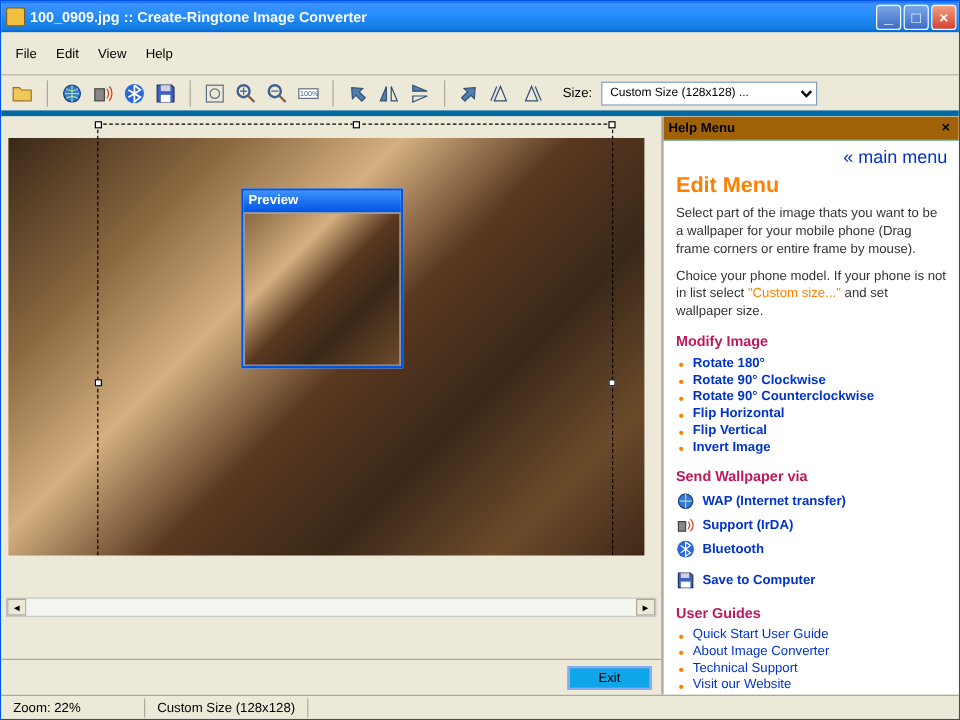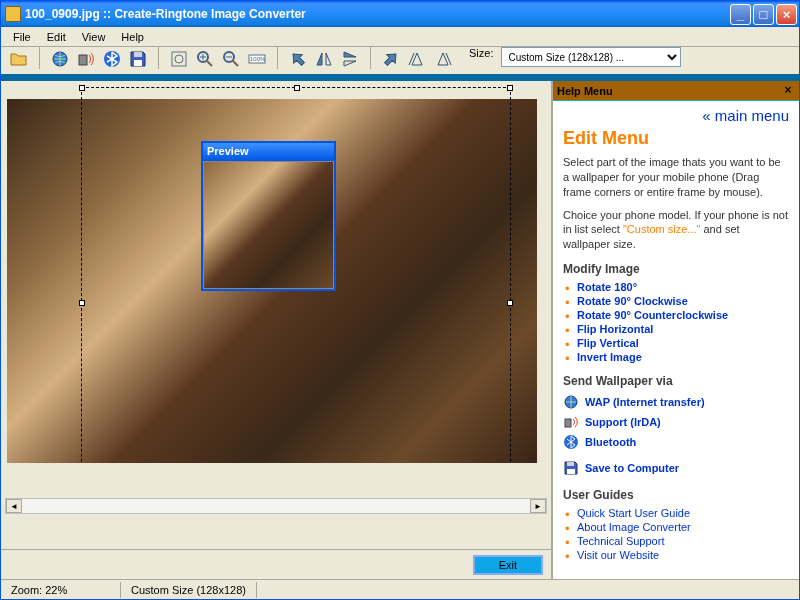--- a/index.html
+++ b/index.html
@@ -4,23 +4,23 @@
 <style>
 * { box-sizing: border-box; margin: 0; padding: 0; }
 body { font-family: Tahoma, Arial, sans-serif; font-size: 11px; background: #ece9d8; overflow: hidden; }
 .window { width: 800px; height: 600px; display: flex; flex-direction: column; border: 1px solid #0054e3; }
 .titlebar { height: 26px; background: linear-gradient(to bottom, #0058e6 0%, #3d91ff 8%, #288eff 40%, #127de0 88%, #0262d8 100%); display: flex; align-items: center; padding: 0 2px 0 4px; color: #fff; font-weight: bold; font-size: 12px; }
 .titlebar-icon { width: 16px; height: 16px; background: #f0c040; border: 1px solid #806020; margin-right: 4px; border-radius: 2px; }
 .titlebar-text { flex: 1; }
 .titlebar-btns { display: flex; gap: 2px; }
 .titlebar-btn { width: 21px; height: 21px; background: linear-gradient(to bottom, #7ba7e8, #3e6bc8); border: 1px solid #fff; border-radius: 3px; color: #fff; display: flex; align-items: center; justify-content: center; font-family: Arial; font-size: 13px; font-weight: bold; cursor: pointer; }
 .titlebar-btn.close { background: linear-gradient(to bottom, #f0a080, #d84030); }
-.menubar { height: 20px; background: #ece9d8; border-bottom: 1px solid #aca899; display: flex; align-items: center; padding: 0 4px; }
+.menubar { height: 36px; background: #ece9d8; border-bottom: 1px solid #aca899; display: flex; align-items: center; padding: 0 4px; }
 .menu-item { padding: 2px 8px; cursor: pointer; }
-.toolbar { height: 34px; background: #ece9d8; border-bottom: 7px solid #0369a1; display: flex; padding: 0 6px; gap: 2px; }
+.toolbar { height: 34px; background: #ece9d8; border-bottom: 5px solid #0369a1; display: flex; align-items: center; padding: 0 6px; gap: 2px; }
 .tb-btn { width: 24px; height: 24px; display: flex; align-items: center; justify-content: center; cursor: pointer; border: 1px solid transparent; }
 .tb-sep { width: 1px; height: 22px; background: #aca899; margin: 0 6px; }
 .tb-label { margin: 0 6px 0 12px; }
 .size-select { width: 180px; height: 20px; border: 1px solid #7f9db9; background: #fff; padding: 1px 2px; font-size: 10px; }
 .body-area { flex: 1; display: flex; background: #ece9d8; overflow: hidden; }
 .canvas-wrap { flex: 1; display: flex; flex-direction: column; position: relative; gap: 33px; }
 .canvas-inner { flex: 1; position: relative; padding: 10px 4px 2px 4px; overflow: hidden; }
 .photo { position: absolute; left: 6px; top: 18px; width: 530px; height: 410px; background: linear-gradient(135deg, #3a2818 0%, #8b6840 20%, #d4b080 35%, #5a3820 50%, #3a2818 65%, #6b4a2a 80%, #2a1810 100%); }
 .selection { position: absolute; border: 1px dashed #000; background: transparent; }
 .handle { position: absolute; width: 6px; height: 6px; background: #fff; border: 1px solid #000; }
@@ -36,21 +36,21 @@
 .status-cell { padding: 2px 10px; border-right: 1px solid #aca899; }
 .help-panel { width: 248px; background: #fff; border-left: 2px solid #aca899; display: flex; flex-direction: column; }
 .help-header { height: 20px; background: #a16207; border-bottom: 1px solid #14b8a6; display: flex; align-items: center; justify-content: space-between; padding: 0 4px; font-weight: bold; }
 .help-close { width: 14px; height: 14px; cursor: pointer; font-family: Arial; font-size: 12px; text-align: center; line-height: 12px; }
 .help-body { flex: 1; padding: 6px 10px; overflow: auto; font-size: 11px; color: #333; }
 .help-link-top { text-align: right; margin-bottom: 4px; }
 .help-link-top a { color: #0033cc; font-size: 15px; cursor: pointer; }
 .help-h1 { color: #ff8000; font-size: 18px; font-weight: bold; margin: 2px 0 6px 0; }
 .help-p { margin: 4px 0 8px 0; line-height: 1.35; }
 .help-custom { color: #ff8000; }
-.help-h2 { color: #404040; font-size: 12px; font-weight: bold; margin: 10px 0 4px 0; }
+.help-h2 { color: #be185d; font-size: 12px; font-weight: bold; margin: 10px 0 4px 0; }
 .help-ul { list-style: none; padding-left: 2px; }
 .help-ul li { padding: 1px 0 1px 12px; position: relative; }
 .help-ul li::before { content: "•"; color: #ff8000; position: absolute; left: 0; font-size: 13px; }
 .help-ul li a { color: #0033cc; font-weight: bold; cursor: pointer; text-decoration: none; }
 .help-send { list-style: none; padding-left: 0; }
 .help-send li { padding: 2px 0; display: flex; align-items: center; gap: 6px; }
 .help-send li a { color: #0033cc; font-weight: bold; cursor: pointer; text-decoration: none; }
 .icon-sm { width: 16px; height: 16px; display: inline-block; flex-shrink: 0; }
 .guides li a { font-weight: normal; }
 svg { display: block; }

